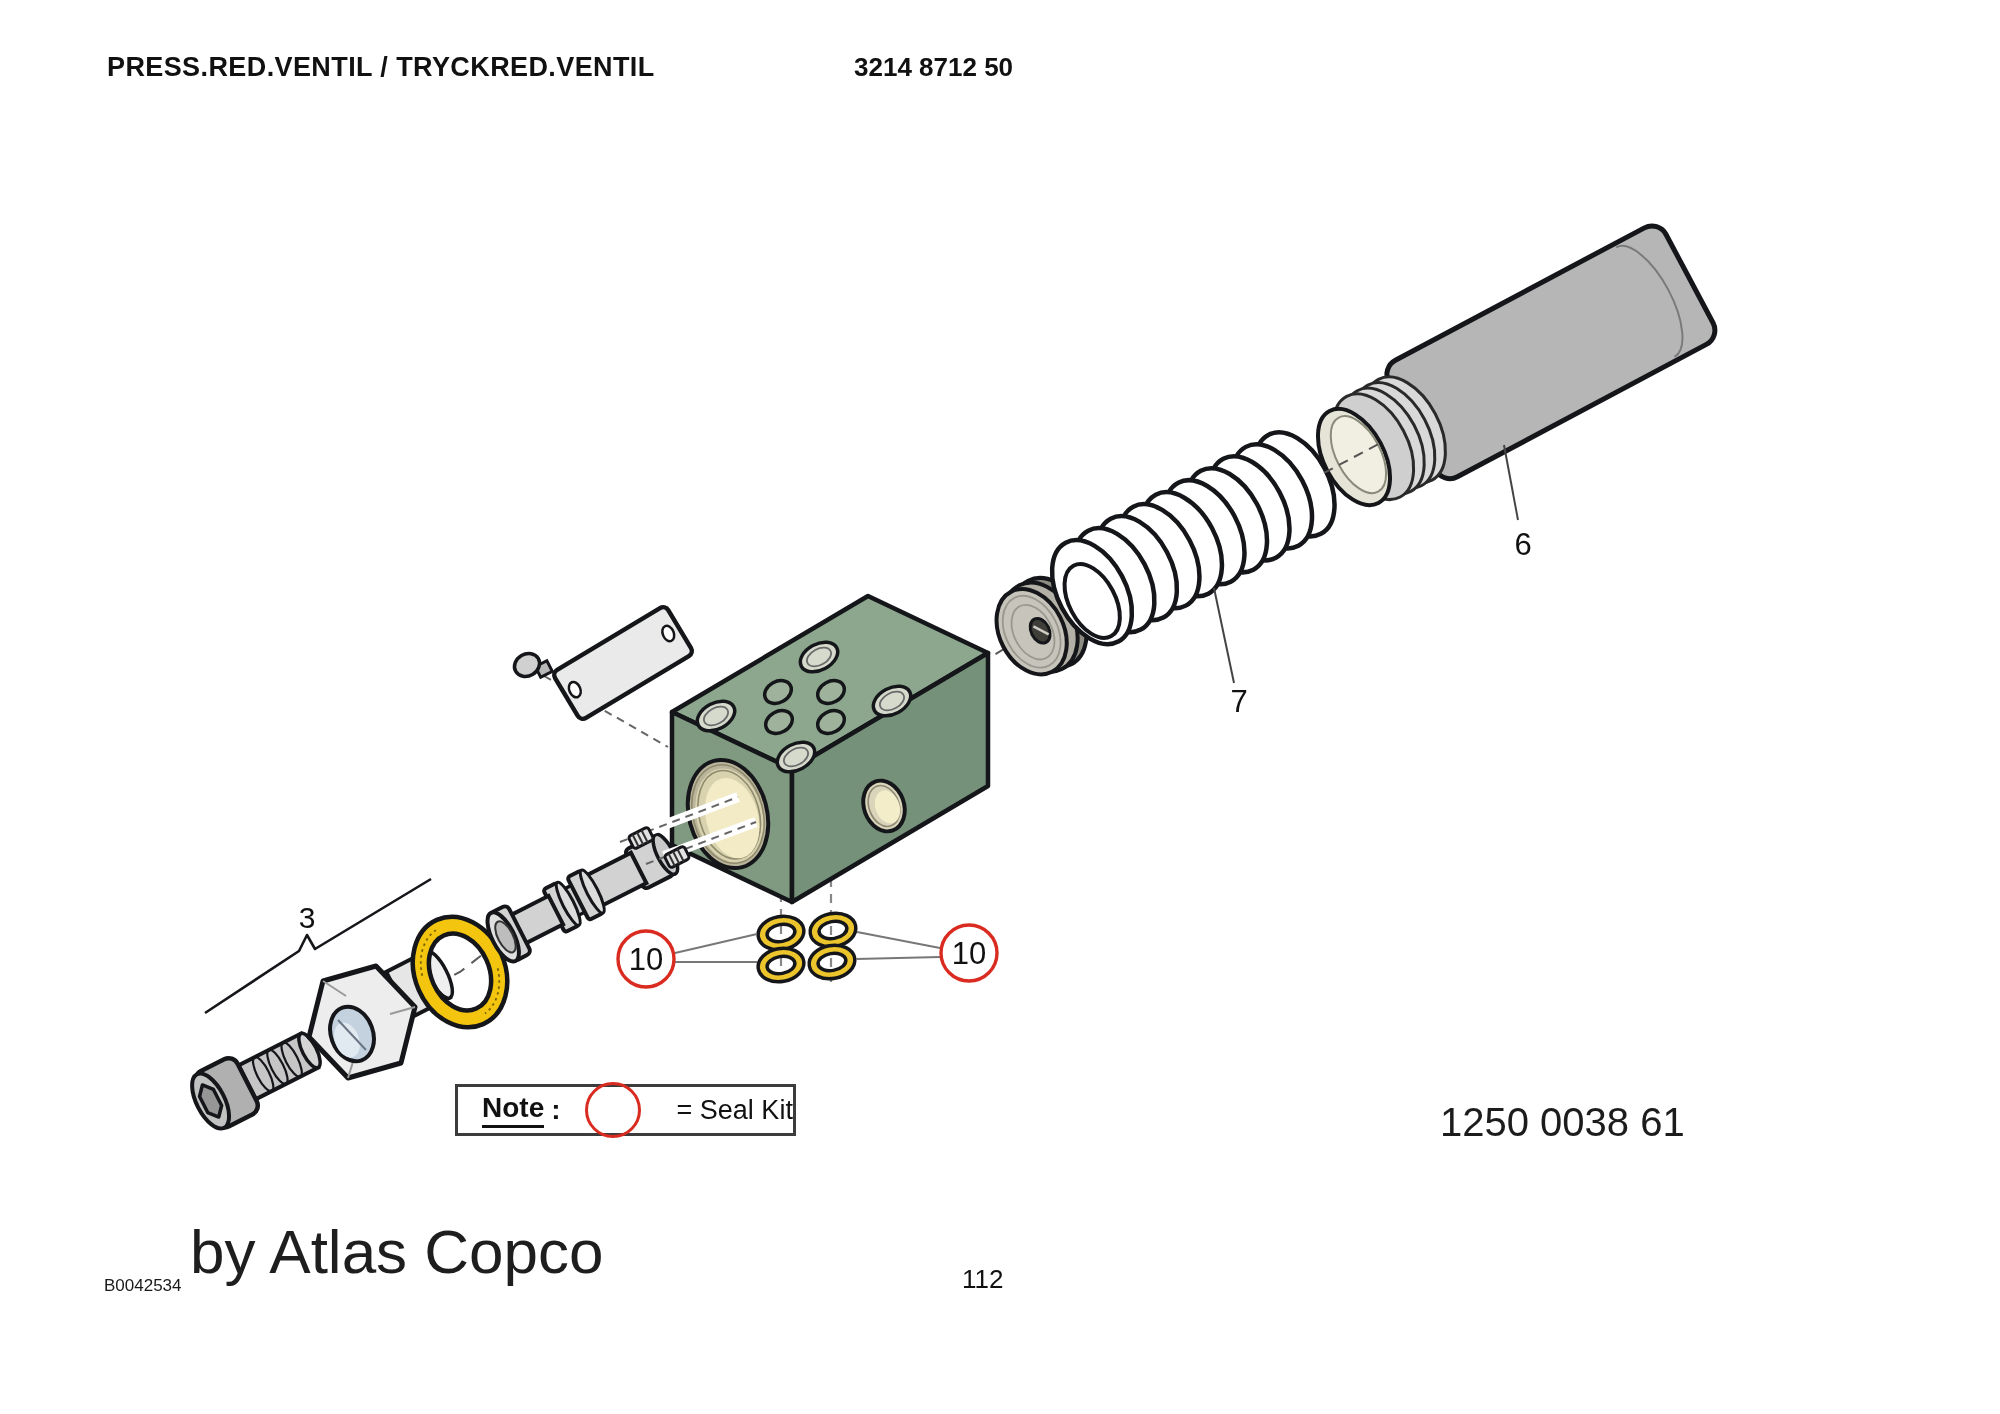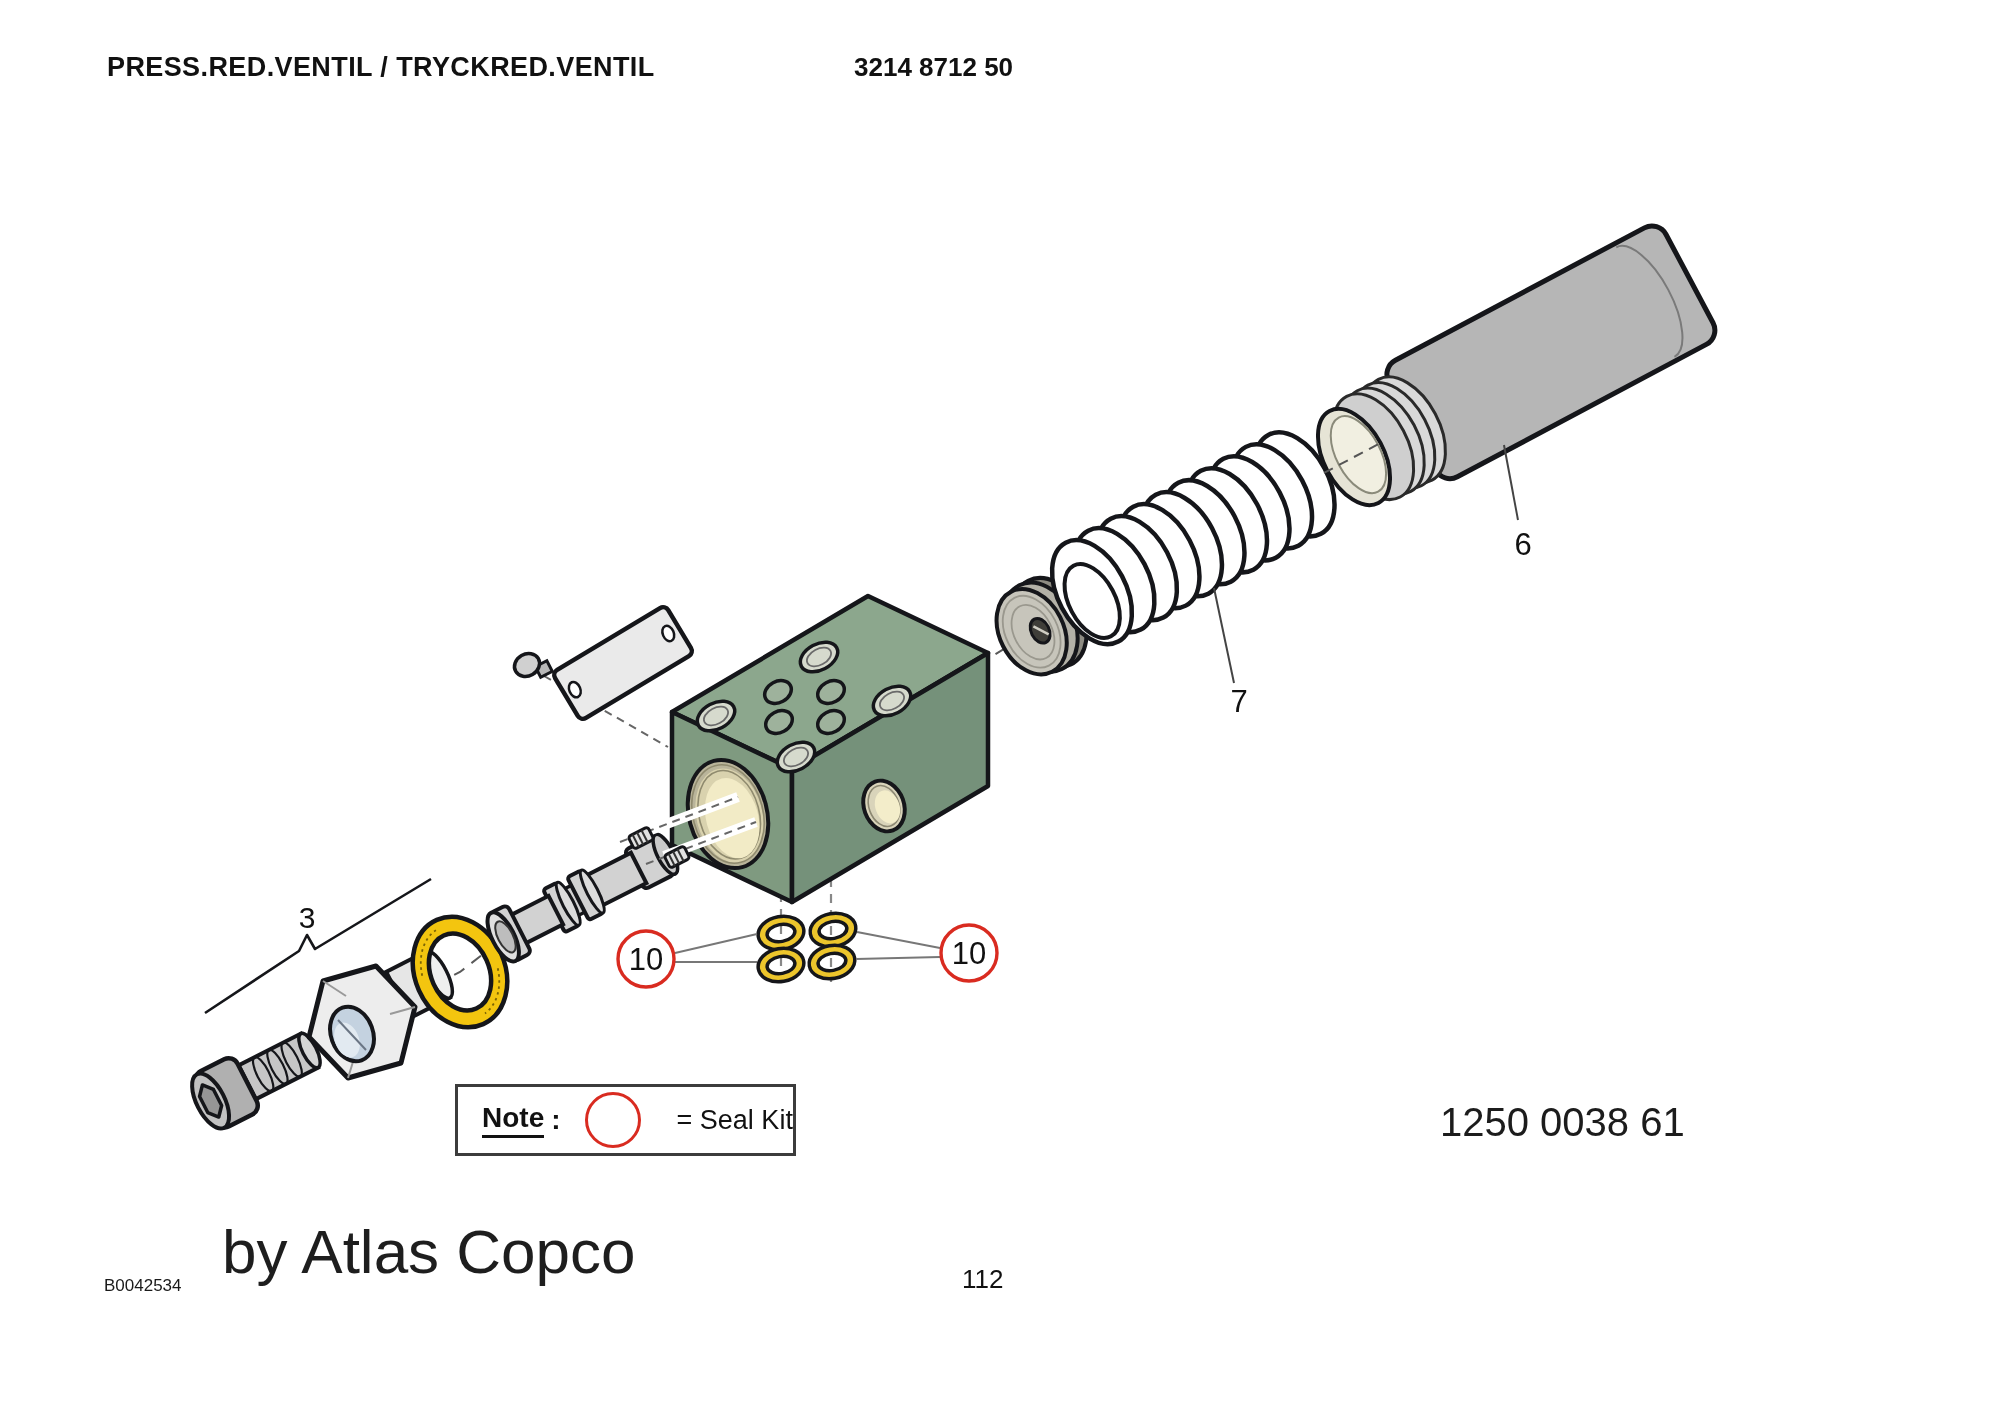--- a/index.html
+++ b/index.html
@@ -4,25 +4,25 @@
 <style>
   html,body{margin:0;padding:0;}
   body{
     width:2000px;height:1414px;position:relative;background:#ffffff;
     font-family:"Liberation Sans", sans-serif;color:#111;overflow:hidden;
   }
   .abs{position:absolute;}
   .header-title{left:107px;top:52px;font-size:27px;font-weight:700;letter-spacing:.4px;white-space:nowrap;}
   .header-number{left:854px;top:52px;font-size:26px;font-weight:700;white-space:nowrap;}
   .doc-number{left:1440px;top:1100px;font-size:40px;font-weight:400;color:#1c1c1c;white-space:nowrap;}
-  .brand{left:190px;top:1216px;font-size:62px;font-weight:400;color:#1e1e1e;white-space:nowrap;margin-left:32px;}
+  .brand{left:190px;top:1216px;font-size:62px;font-weight:400;color:#1e1e1e;white-space:nowrap;}
   .image-code{left:104px;top:1276px;font-size:17px;font-weight:400;color:#1a1a1a;}
   .page-number{left:962px;top:1264px;font-size:26px;font-weight:400;}
   .note-box{
-    left:455px;top:1084px;width:341px;height:72px;border:3px solid #3c3c3c;background:#fff;
+    left:455px;top:1084px;width:341px;height:52px;border:3px solid #3c3c3c;background:#fff;
     display:flex;align-items:center;box-sizing:border-box;padding-left:24px;
   }
   .note-label{font-size:28px;font-weight:700;border-bottom:3px solid #111;padding-bottom:1px;}
   .note-colon{font-size:28px;font-weight:700;margin-left:7px;}
   .note-circle{width:50px;height:50px;border-radius:50%;border:3px solid #d92b20;margin-left:24px;flex:0 0 auto;}
   .note-def{font-size:27px;margin-left:36px;white-space:nowrap;}
   svg text{font-family:"Liberation Sans", sans-serif;}
 </style>
 </head>
 <body>

